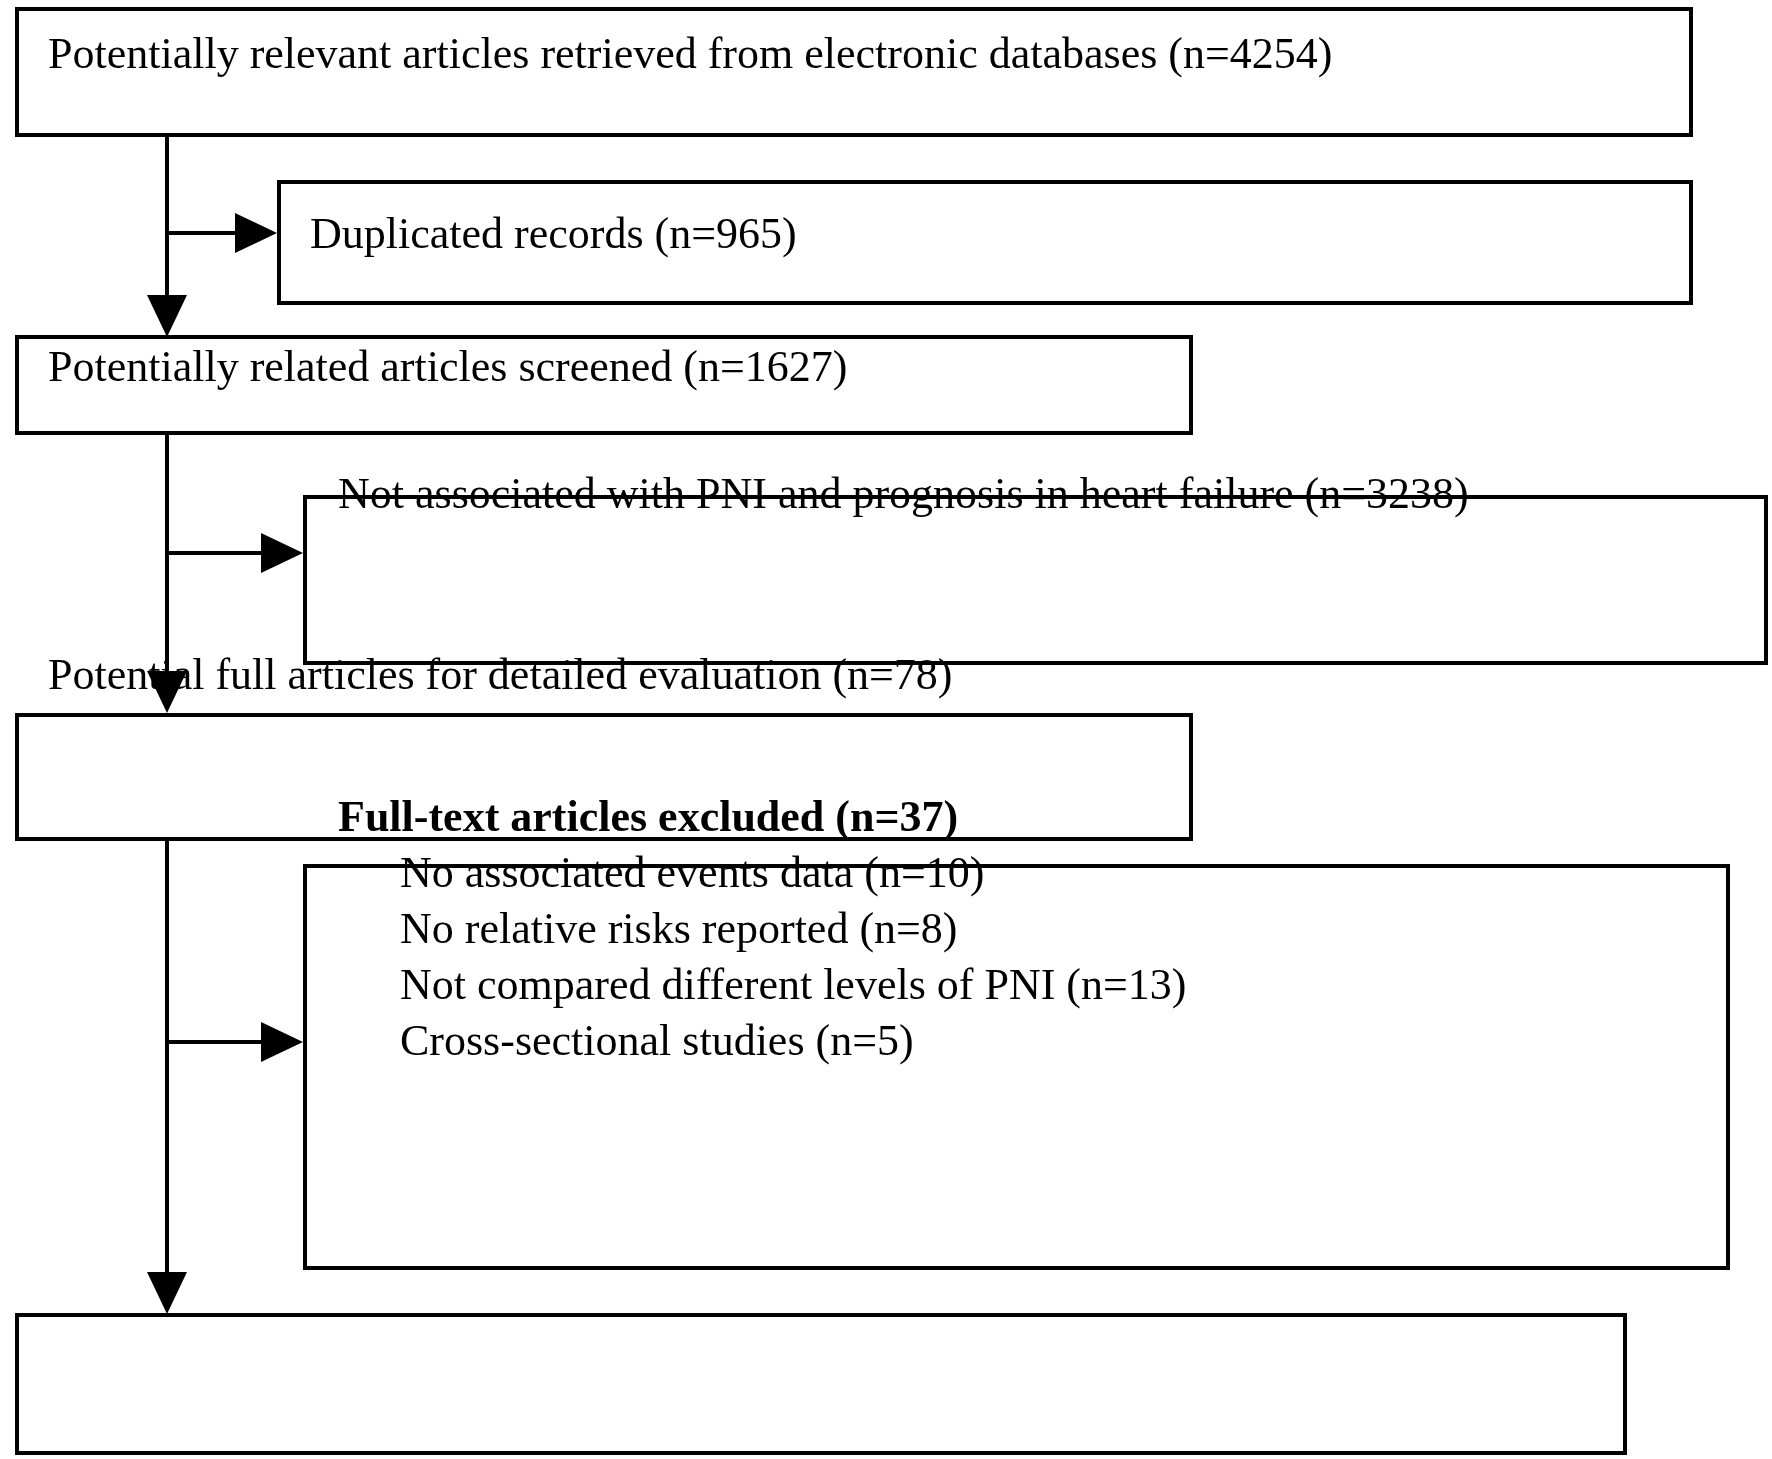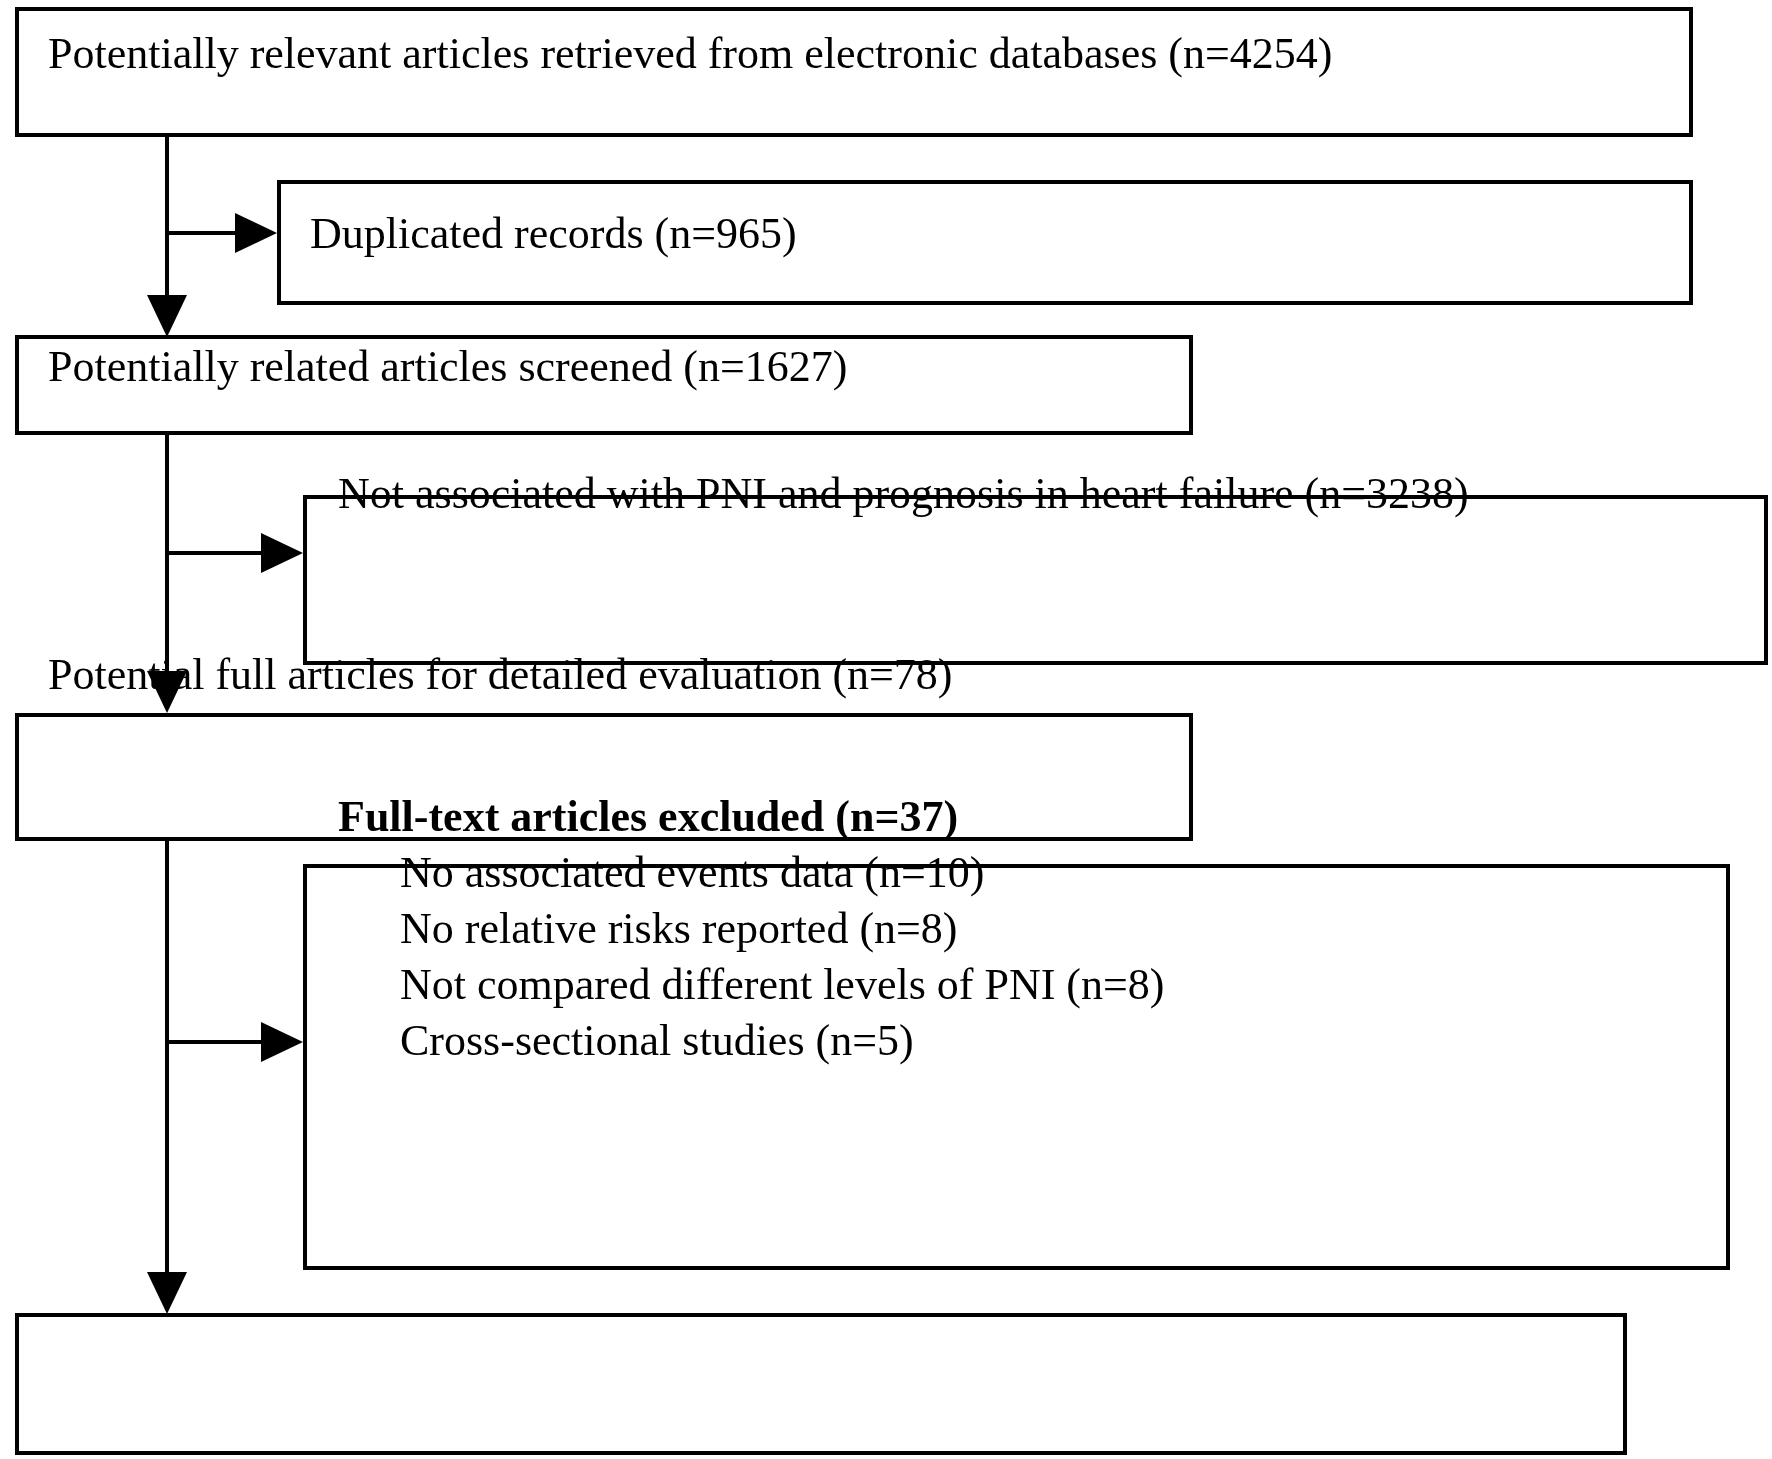--- a/index.html
+++ b/index.html
@@ -128,21 +128,21 @@
   <div class="box-text" id="t-screened">Potentially related articles screened (n=1627)</div>
 
   <div class="box-text" id="t-notassoc">Not associated with PNI and prognosis in heart failure (n=3238)</div>
 
   <div class="box-text" id="t-fulleval">Potential full articles for detailed evaluation (n=78)</div>
 
   <div id="excluded-block">
     <div class="bold">Full-text articles excluded (n=37)</div>
     <div class="indent">No associated events data (n=10)</div>
     <div class="indent">No relative risks reported (n=8)</div>
-    <div class="indent">Not compared different levels of PNI (n=8)</div>
+    <div class="indent">Not compared different levels of PNI (n=13)</div>
     <div class="indent">Cross-sectional studies (n=5)</div>
   </div>
 
 
   <div class="vline" id="v1"></div>
   <div class="hline" id="h1"></div>
   <div class="arrow-right" id="a1"></div>
   <div class="vline" id="v2"></div>
   <div class="arrow-down" id="a2"></div>
 

